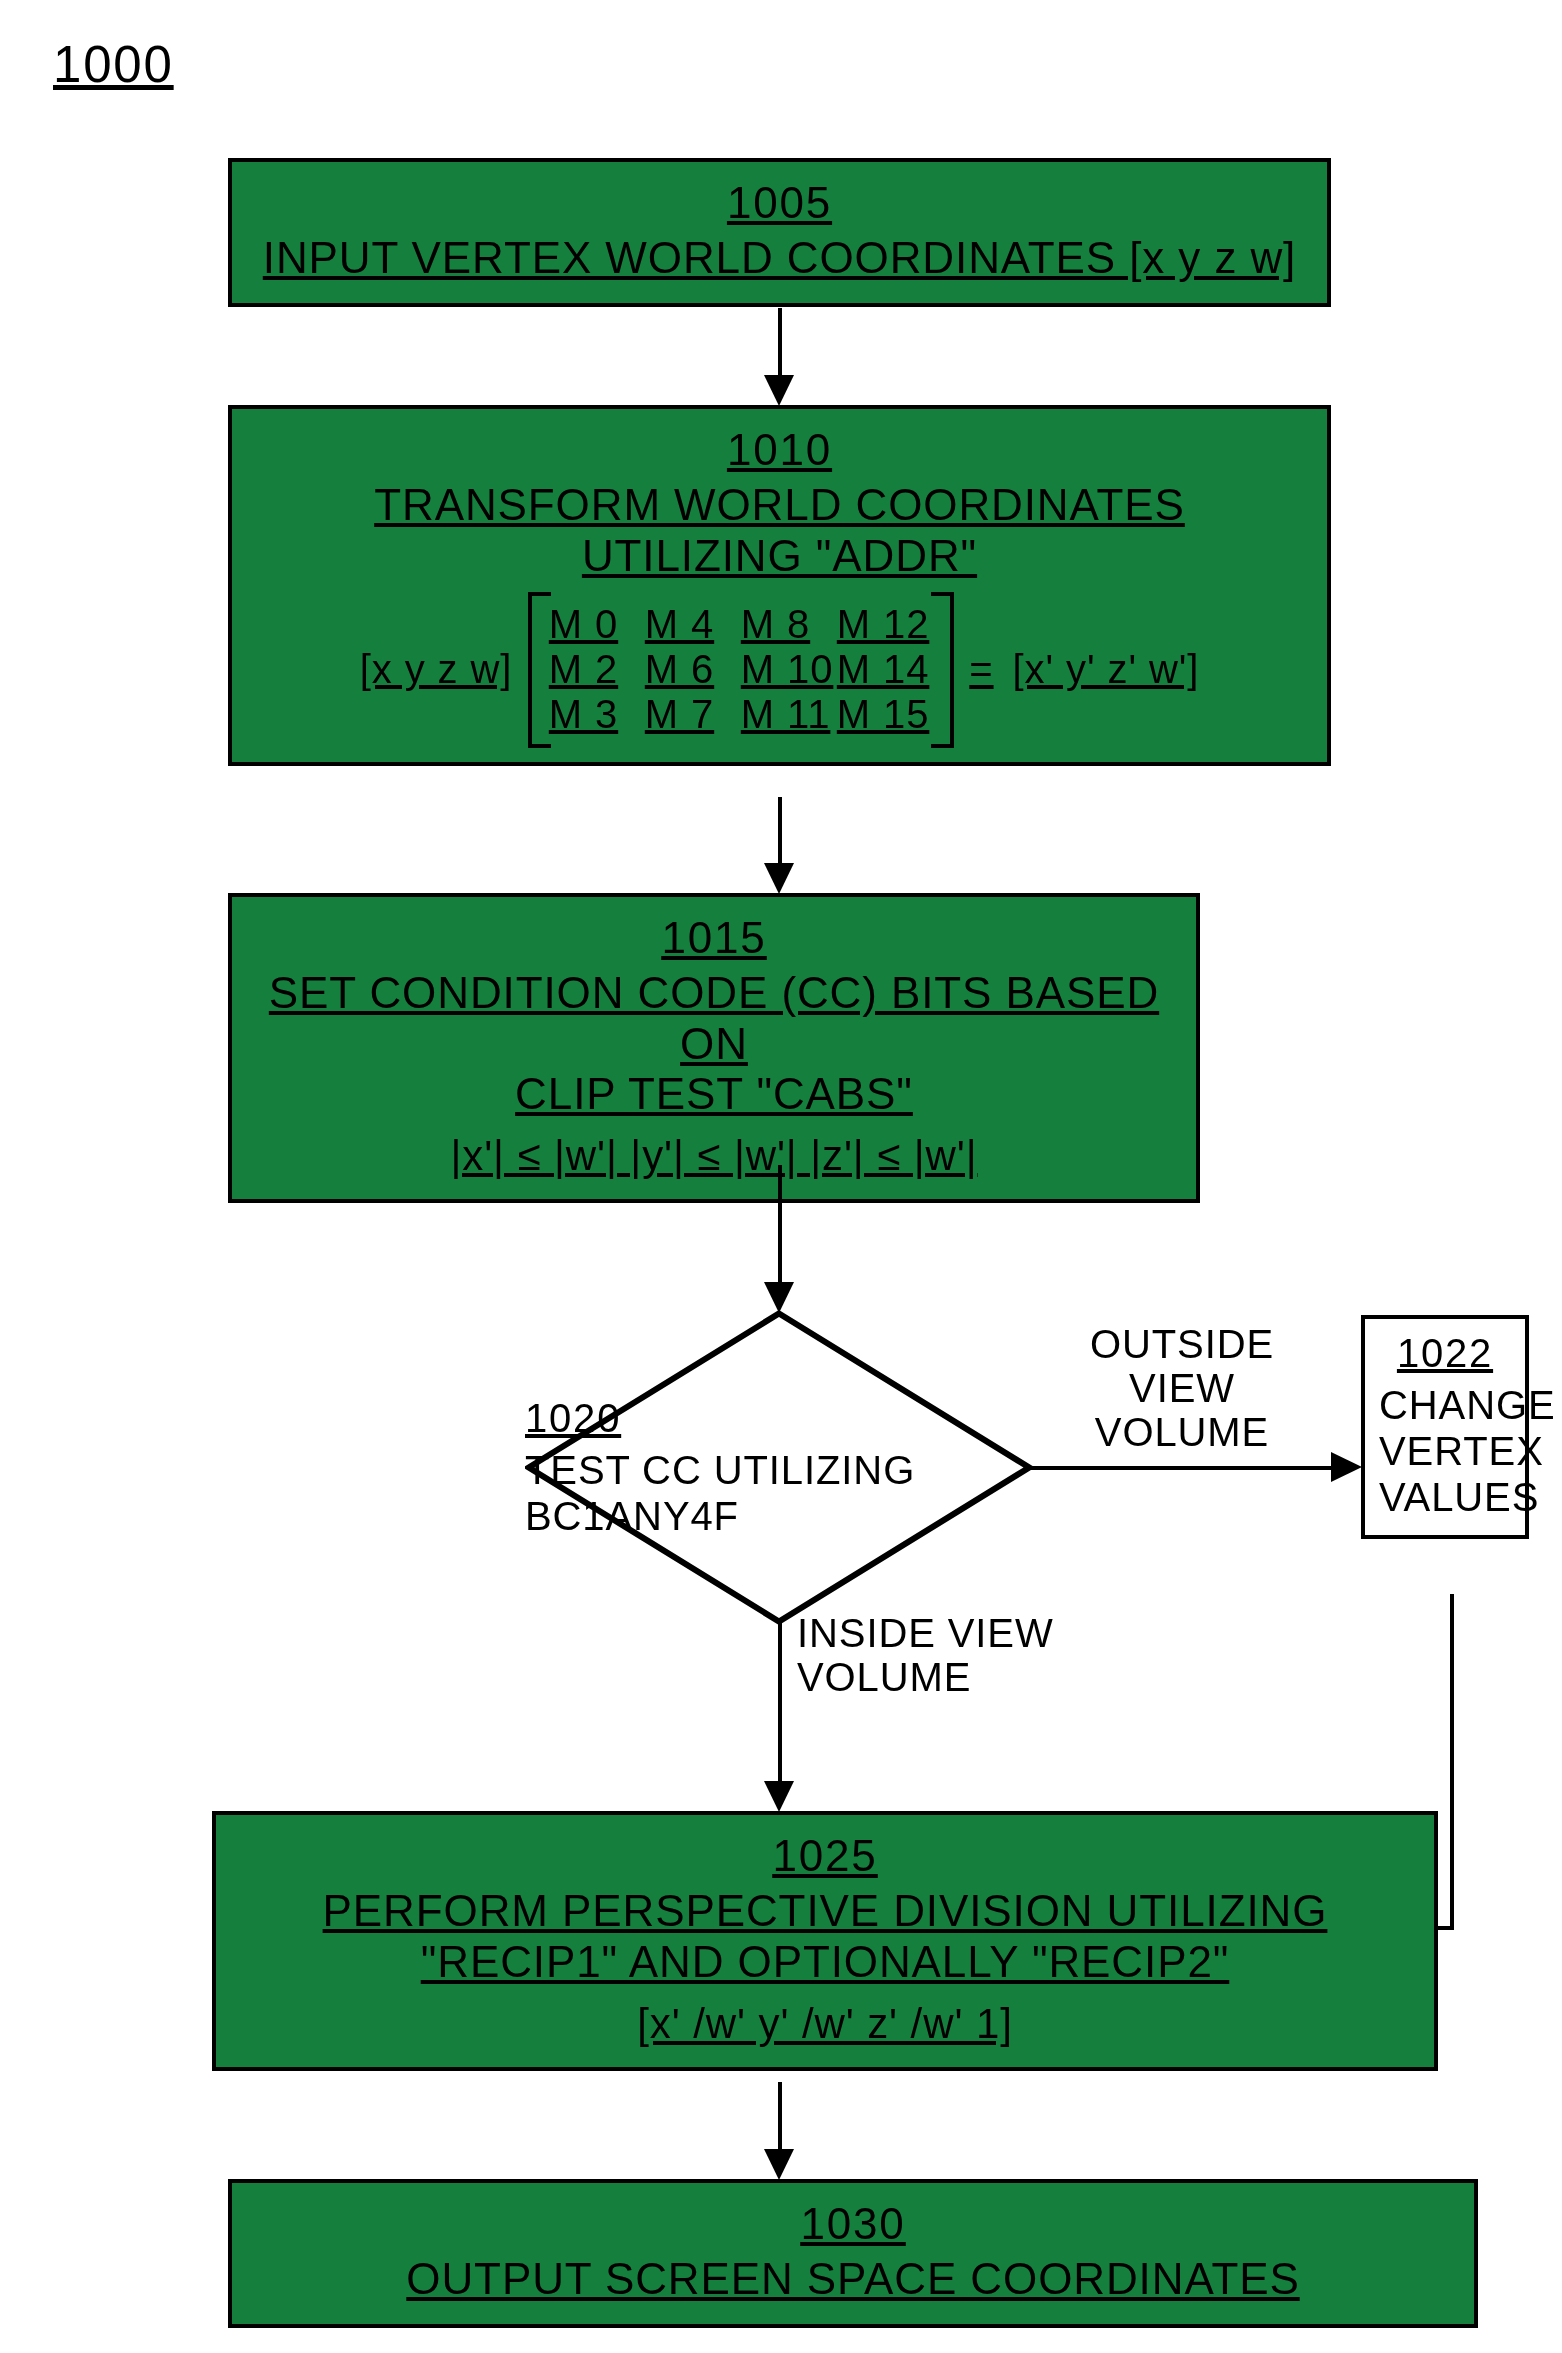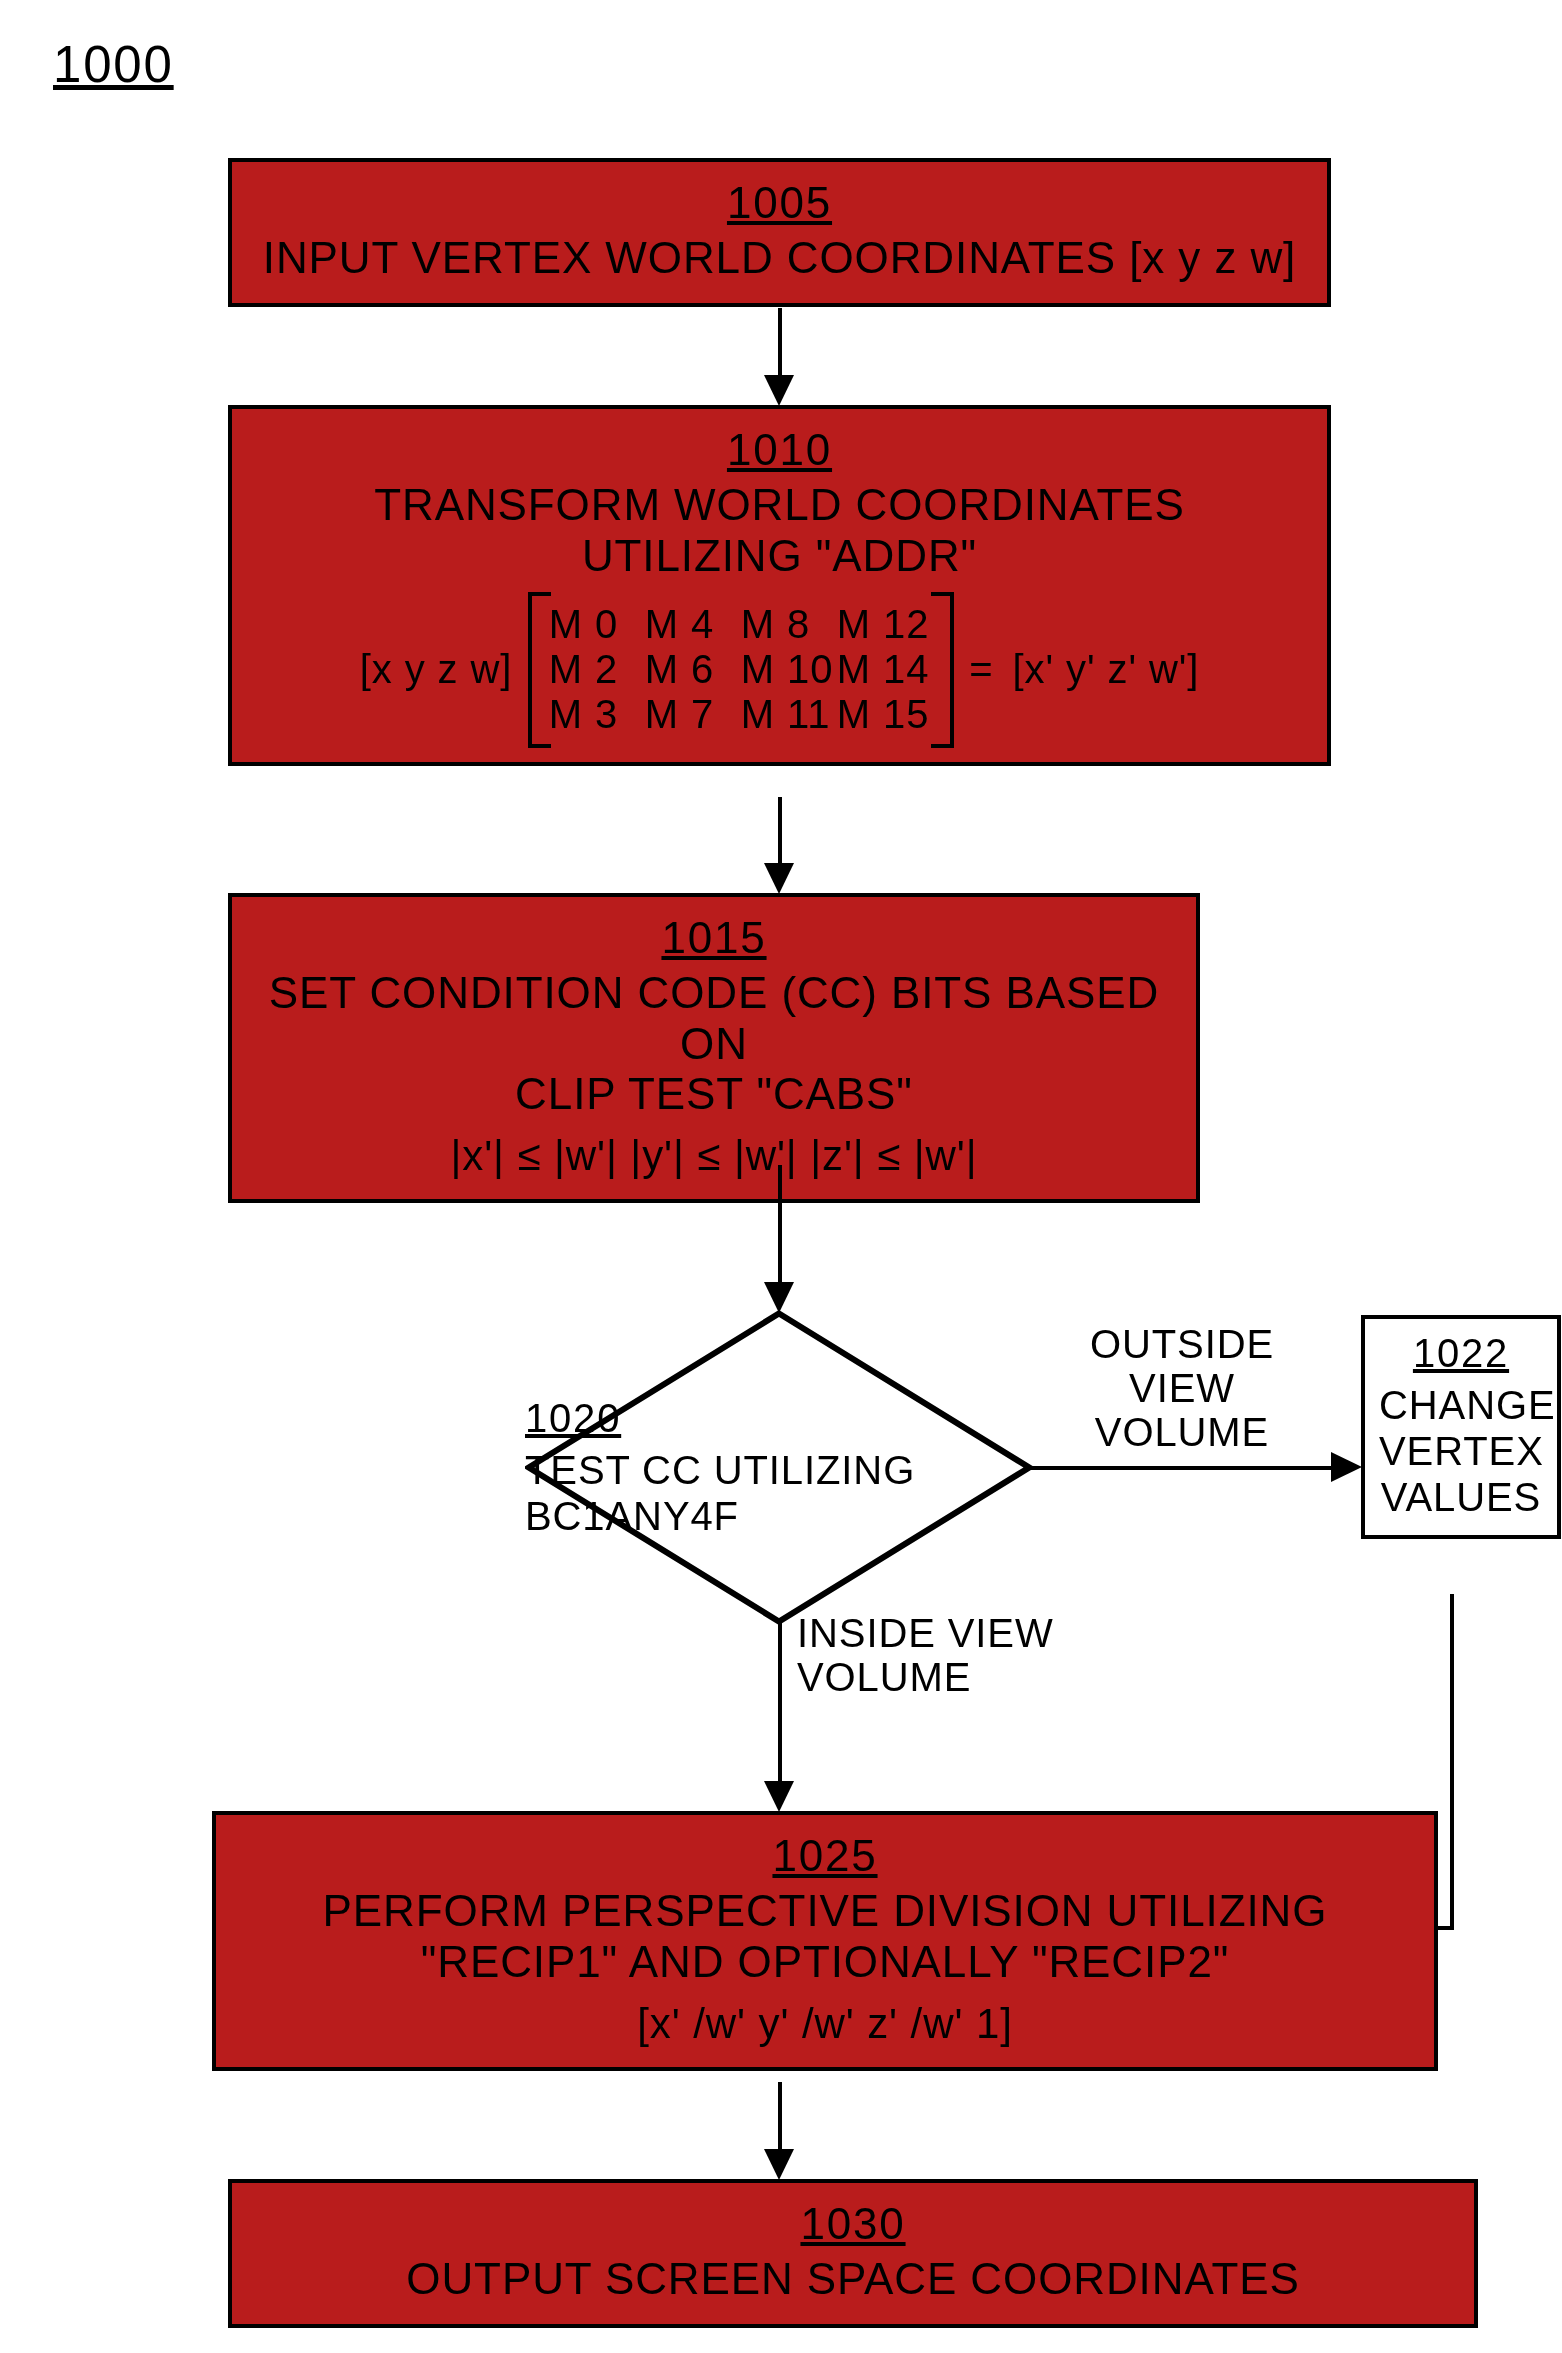--- a/index.html
+++ b/index.html
@@ -18,24 +18,25 @@
   }
   .figlabel {
     position: absolute;
     font-size: 51px;
     text-decoration: underline;
     letter-spacing: 1.8px;
   }
   .box {
     position: absolute;
     border: 4.4px solid #000;
-    background: #b91c1c;
+    background: #15803d;
     text-align: center;
     box-sizing: border-box;
     padding: 15.8px 17.5px 19px 17.5px;
+    text-decoration: underline;
   }
   .boxnum {
     font-size: 44px;
     text-decoration: underline;
     letter-spacing: 1.8px;
     margin-bottom: 5.3px;
   }
   .boxtext {
     font-size: 44px;
     letter-spacing: 0.9px;
@@ -203,21 +204,21 @@
       <div class="boxtext" style="font-size:40px;">BC1ANY4F</div>
     </div>
   </div>
 
   <div class="label-free" style="left:1042px; top:1322px; width:280px; white-space:pre-line;">OUTSIDE
 VIEW VOLUME</div>
 
   <div class="hline" style="left:1030px; top:1466px; width:305px;"></div>
   <div class="arrow-right" style="left:1331px; top:1452px;"></div>
 
-  <div class="sidebox" style="left:1361px; top:1315px; width:200px;">
+  <div class="sidebox" style="left:1361px; top:1315px; width:168px;">
     <div class="boxnum" style="font-size:40px;">1022</div>
     <div class="boxtext" style="font-size:40px;">CHANGE</div>
     <div class="boxtext" style="font-size:40px;">VERTEX</div>
     <div class="boxtext" style="font-size:40px;">VALUES</div>
   </div>
 
   <div class="label-free" style="left:797px; top:1611px; width:263px; text-align:left; white-space:pre-line;">INSIDE VIEW
 VOLUME</div>
 
   <div class="vline" style="left:778px; top:1622px; height:163px;"></div>

